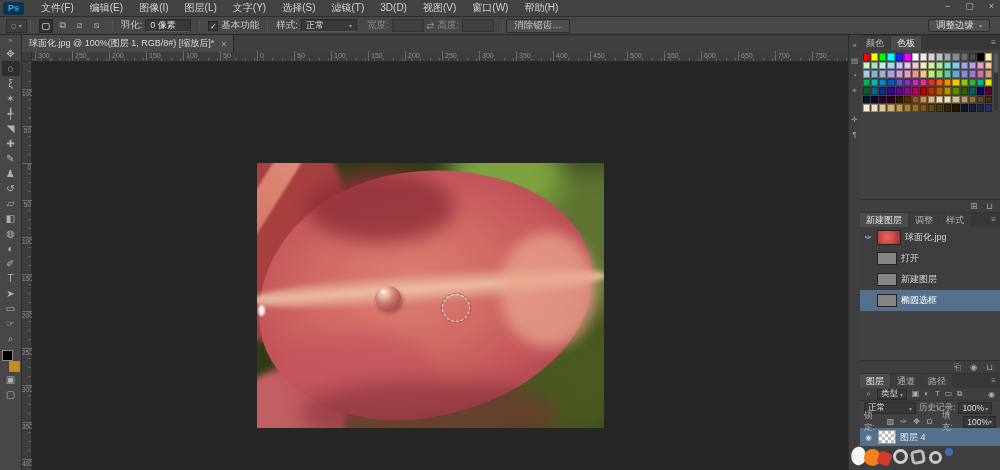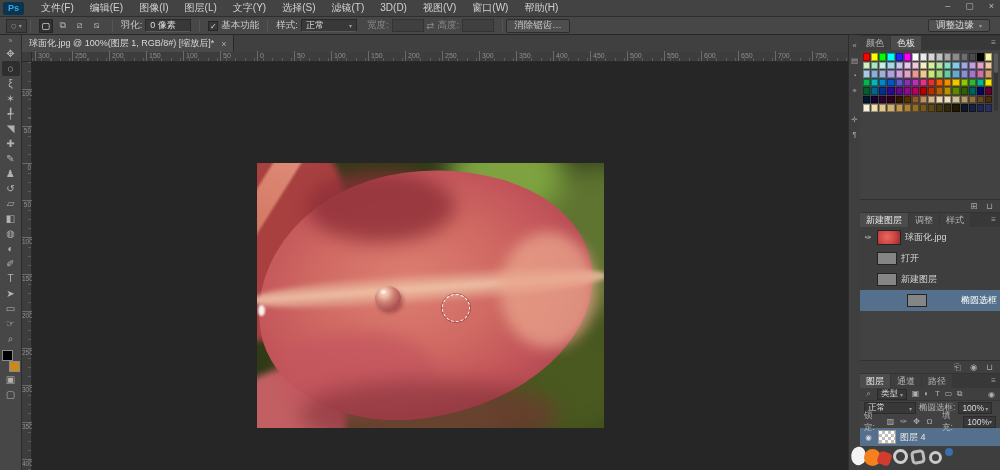--- a/index.html
+++ b/index.html
@@ -107,21 +107,21 @@
   .pmenu{margin-left:auto;color:#a8a8a8;font-size:8px;padding-right:4px;line-height:14px;}
   .swgridwrap{position:relative;padding:3px 8px 3px 3px;}
   .swgrid{display:grid;grid-template-columns:repeat(16,1fr);gap:1px;grid-auto-rows:7.5px;}
   .sw{border:1px solid rgba(0,0,0,.35);}
   .swscroll{position:absolute;right:2px;top:3px;width:4px;height:58px;background:#363636;border-radius:2px;}
   .swscroll span{display:block;width:4px;height:20px;background:#5a5a5a;border-radius:2px;}
   .panelbottom{position:absolute;bottom:0;left:0;right:0;height:13px;background:#3f3f3f;border-top:1px solid #313131;
         display:flex;justify-content:flex-end;align-items:center;gap:9px;padding:0 7px;color:#a8a8a8;font-size:8.5px;}
   .hentries{background:#3e3e3e;}
   .hrow{display:flex;align-items:center;gap:4px;height:21px;padding:0 3px;font-size:9px;color:#d8d8d8;}
-  .hrow.sel{background:#54708c;color:#fff;justify-content:space-between;}
+  .hrow.sel{background:#54708c;color:#fff;}
   .hbrush{width:10px;text-align:center;color:#c5c5c5;font-size:8px;}
   .hthumb{width:20px;height:13px;border:1px solid #242424;background:#858585;flex:0 0 auto;}
   .hthumb.snapshot{width:24px;height:15px;background:radial-gradient(circle at 42% 45%,#e86a5a 0%,#cc4544 55%,#8e2b2e 100%);}
   .filterrow{height:13px;background:#3f3f3f;display:flex;align-items:center;gap:3px;padding:0 3px;
         font-size:8.5px;color:#b8b8b8;border-bottom:1px solid #363636;}
   .kindsel{display:flex;align-items:center;gap:2px;background:#383838;border:1px solid #2b2b2b;height:11px;
         padding:0 3px;color:#d5d5d5;}
   .ficon{width:11px;text-align:center;color:#b0b0b0;font-size:8px;}
   .blendrow,.lockrow{height:14px;display:flex;align-items:center;gap:3px;padding:0 4px;font-size:8.5px;color:#b5b5b5;}
   .lockrow{height:13px;}
@@ -519,21 +519,21 @@
             <div class="ficon">▭</div>
             <div class="ficon">⧉</div>
           </div>
         <span class="ficon" style="margin-left:auto;">◉</span>
       </div>
       <div class="blendrow">
         <div class="minisel" style="width:52px;">
           <span>正常</span>
           <span style="font-size:6px;color:#999;">▾</span>
         </div>
-        <span>椭圆选框:</span>
+        <span>历史记录:</span>
         <div class="minisel" style="width:34px;">
           <span>100%</span>
           <span style="font-size:6px;color:#999;">▾</span>
         </div>
       </div>
       <div class="lockrow">
         <span>锁定:</span>
         <div id="lockicons" style="display:flex;gap:2px;">
             <div class="ficon">▨</div>
             <div class="ficon">✑</div>

